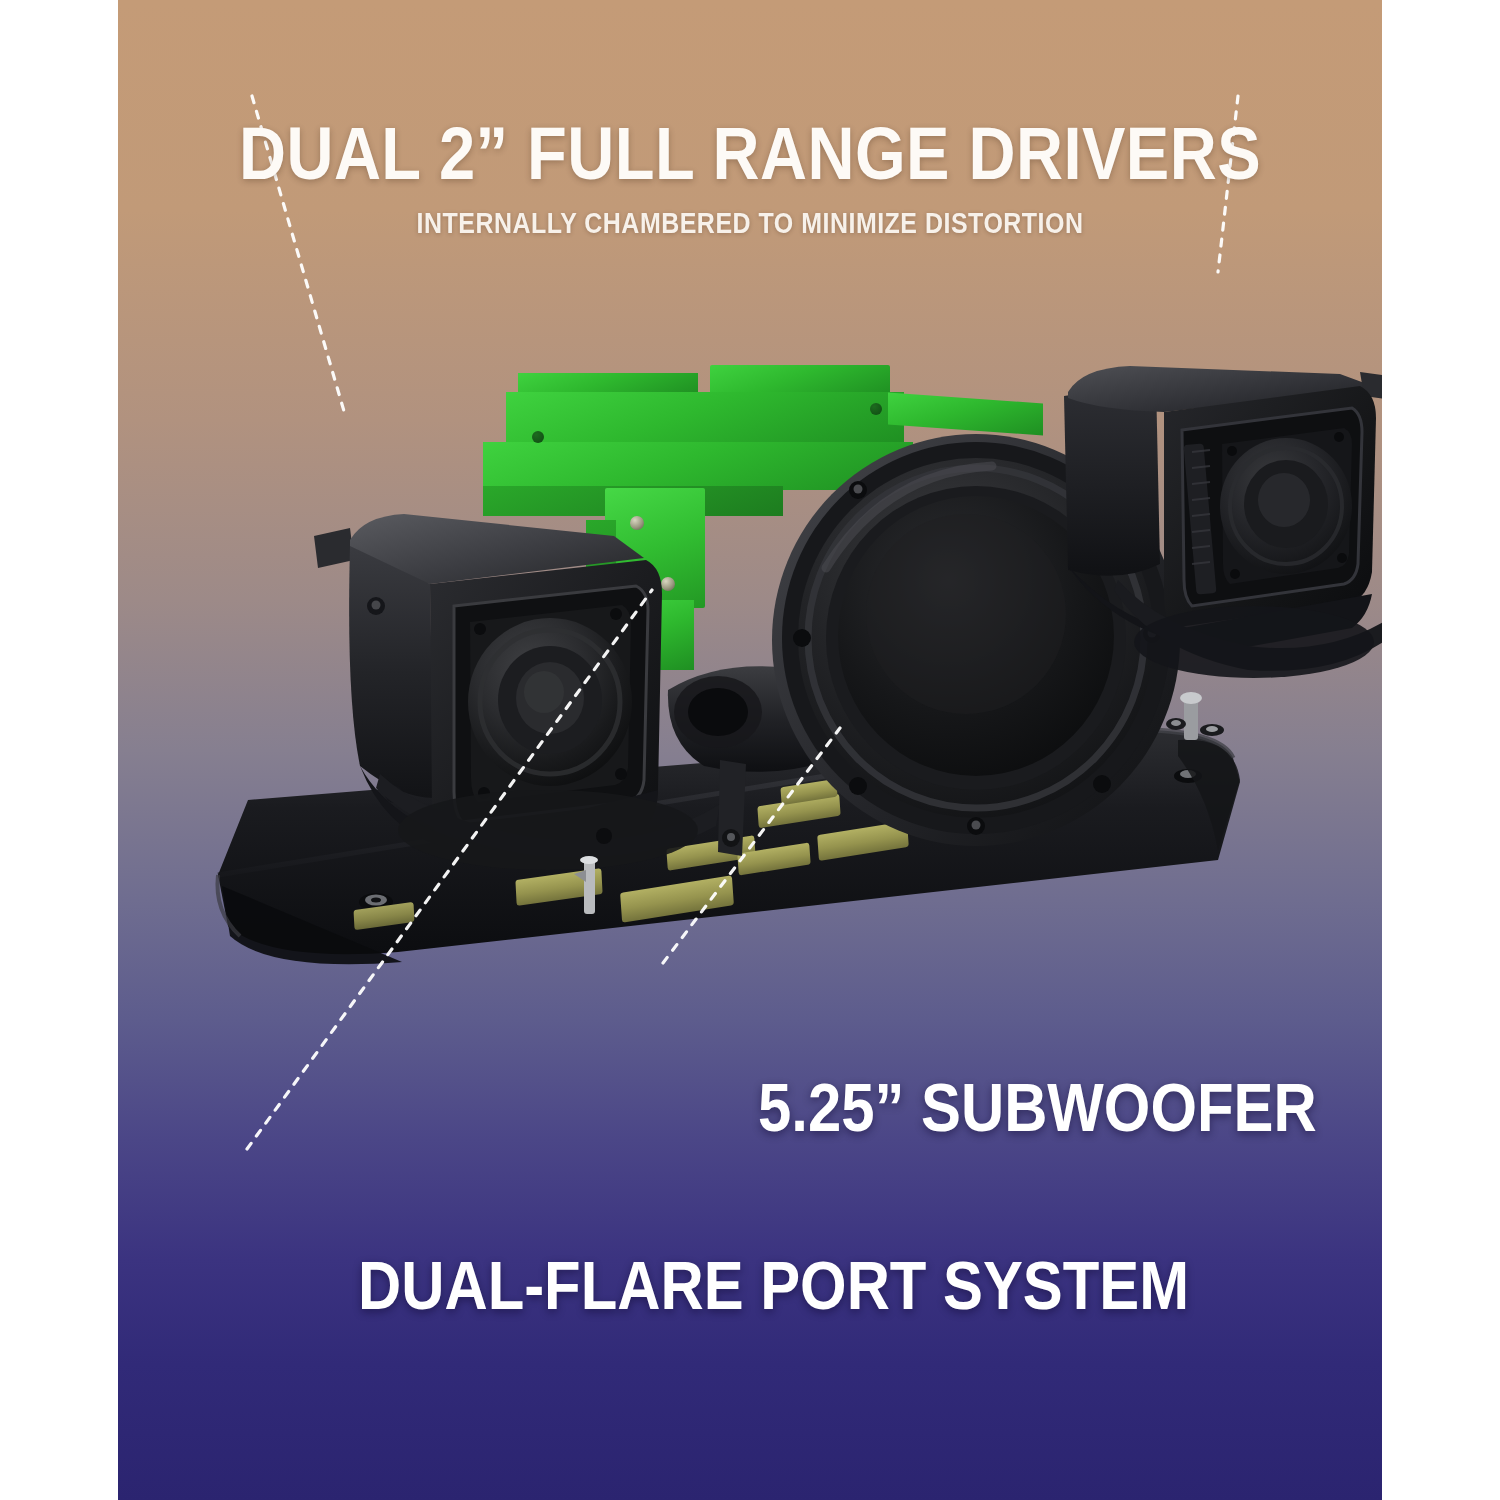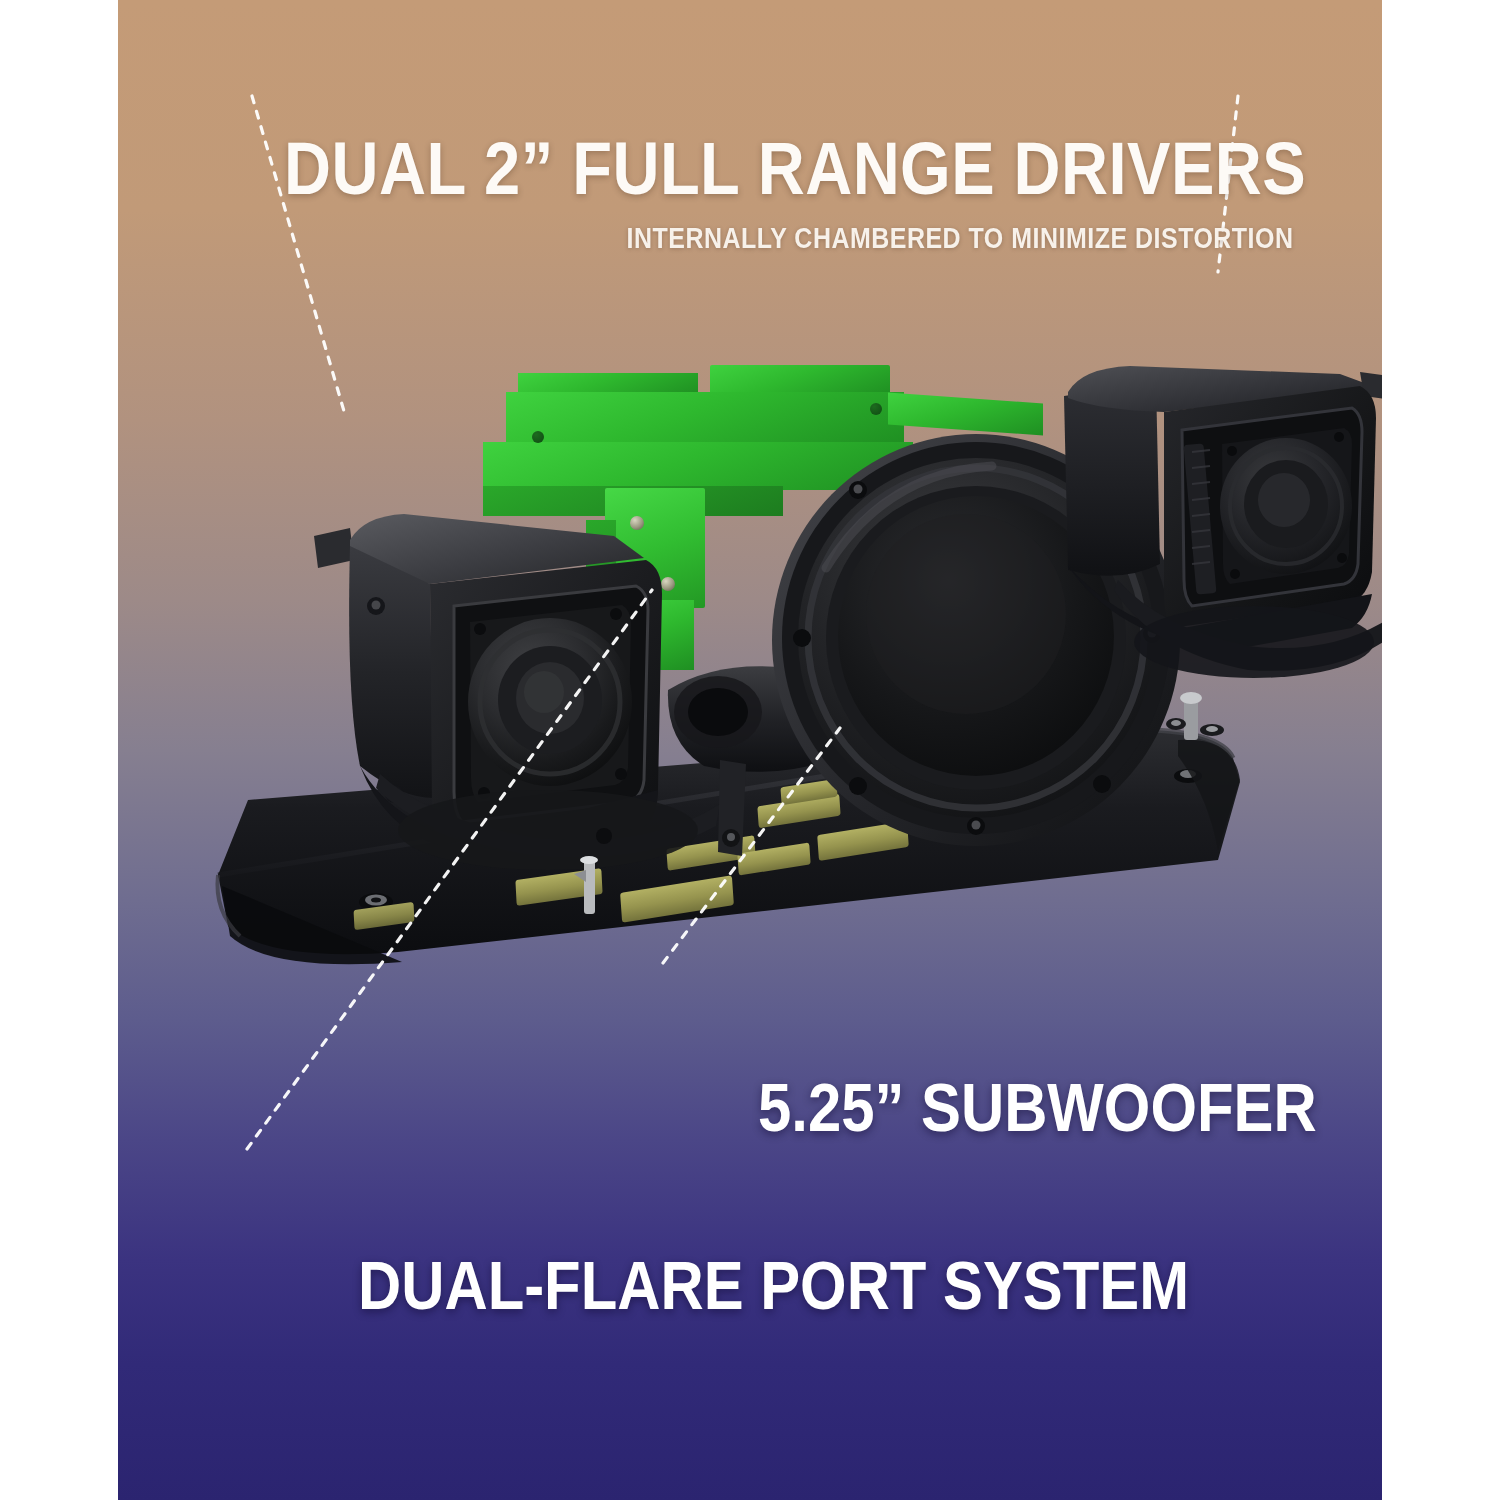--- a/index.html
+++ b/index.html
@@ -21,21 +21,21 @@
         #5d5c8d 68%,
         #4b4687 76%,
         #3b3380 84%,
         #312a78 91%,
         #2b2470 100%);
     overflow:hidden;
   }
 
   
   #headline-block{
-    position:absolute; left:0; top:134px; width:100%; text-align:right;
+    position:absolute; left:0; top:119px; width:100%; text-align:center;
     pointer-events:none;
   }
   .headline{
     font-size:74px; line-height:0.95; font-weight:700; color:#fdfaf6;
     letter-spacing:0.5px; font-stretch:condensed;
     transform:scaleX(0.88); transform-origin:center;
     text-shadow:0 2px 7px rgba(60,35,20,0.30);
     font-family:"Liberation Sans Narrow","Liberation Sans",sans-serif;
   }
   .subhead{

